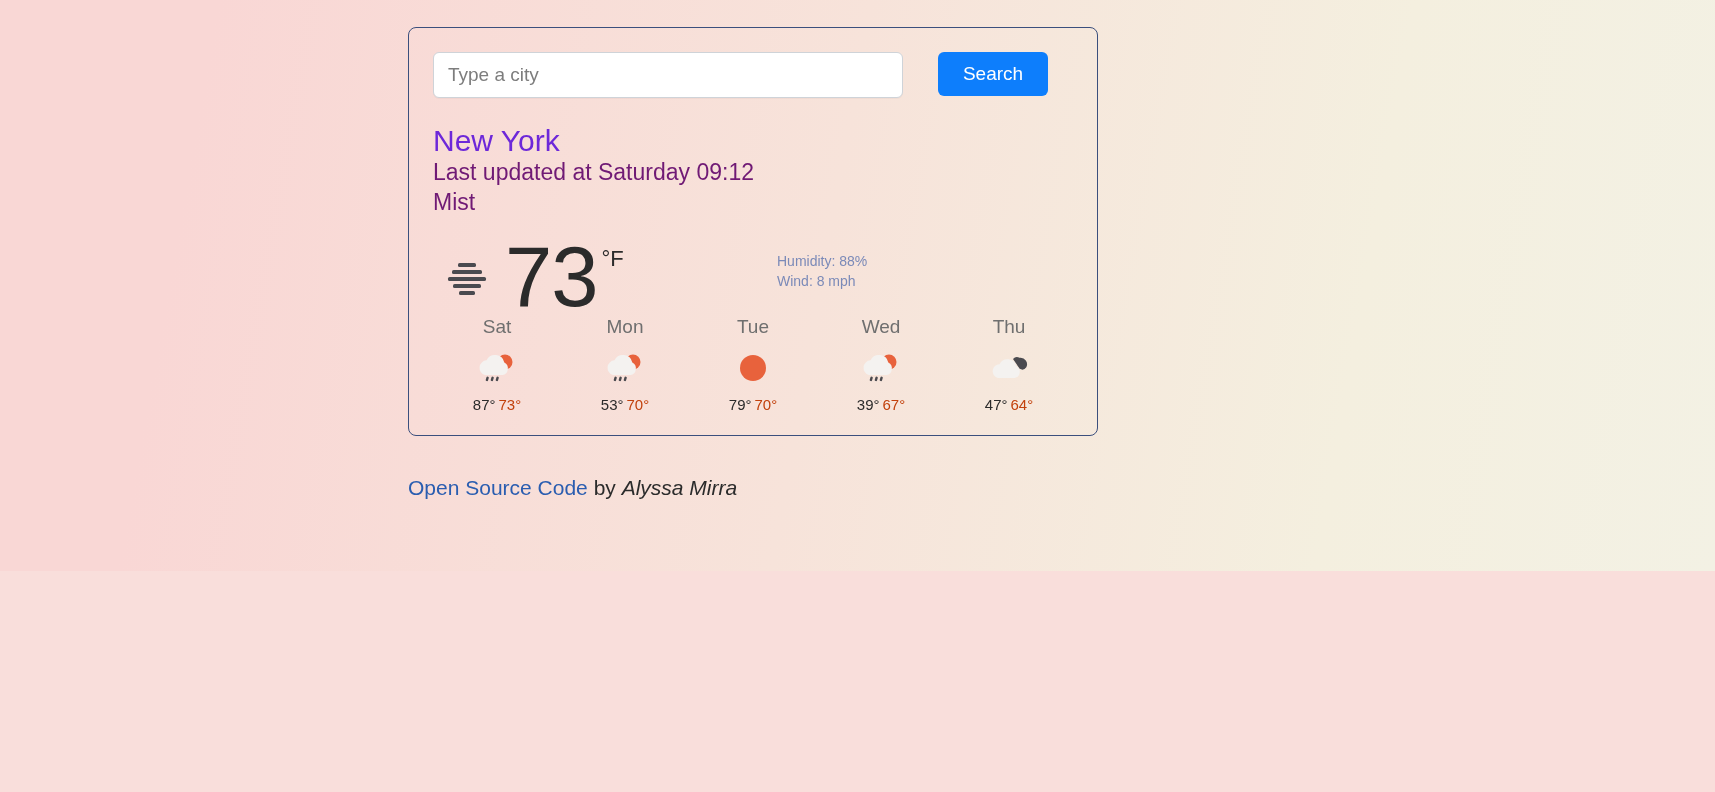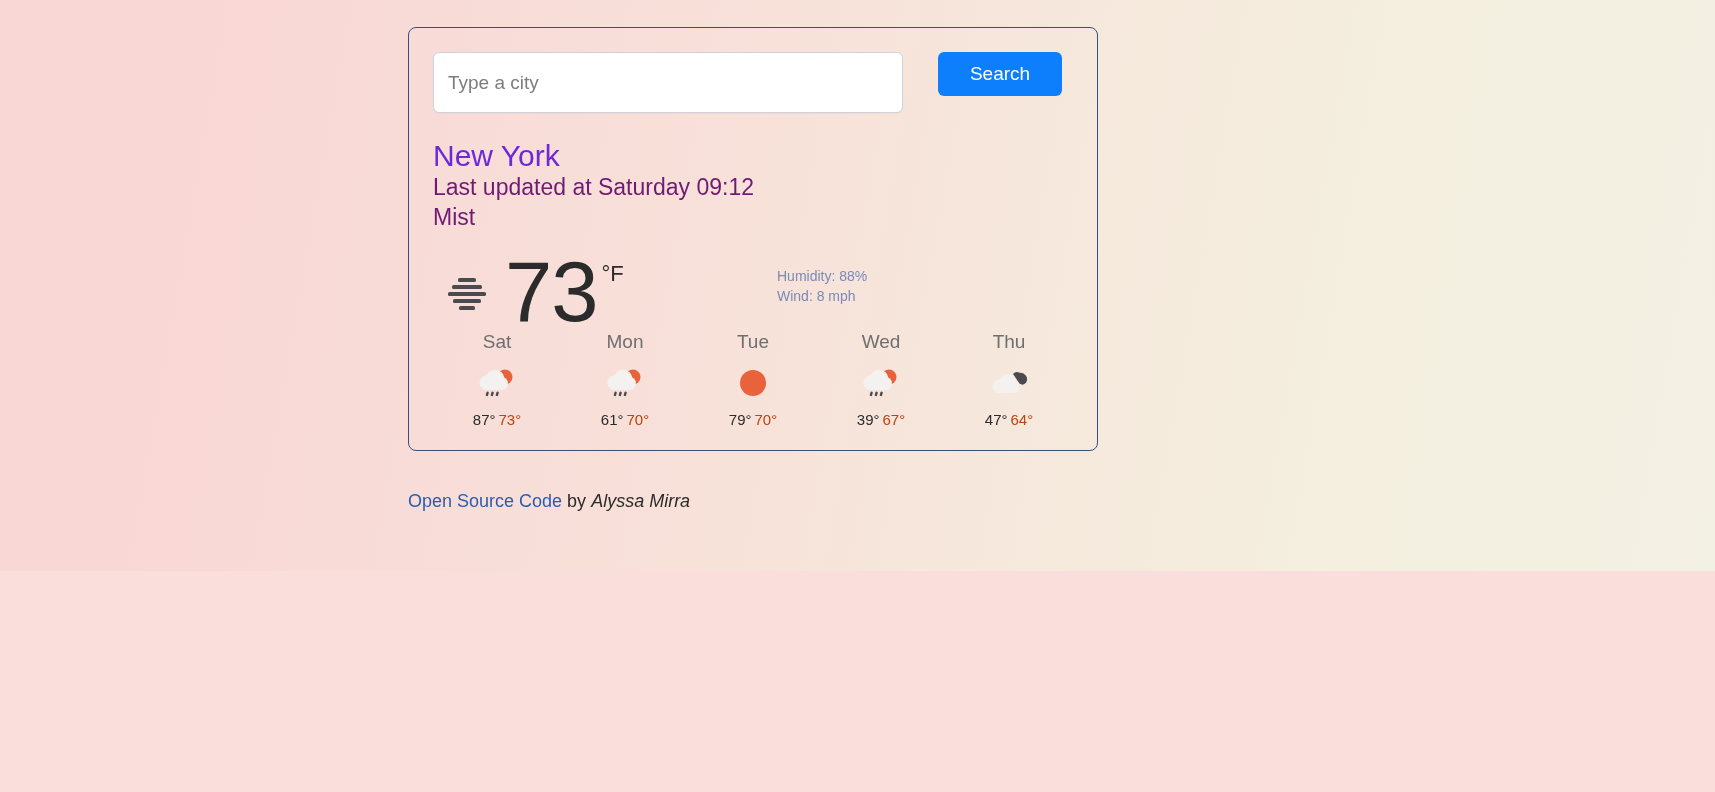--- a/index.html
+++ b/index.html
@@ -39,35 +39,35 @@
   }
 
   
   .search-row {
     display: flex;
     align-items: stretch;
     gap: 0;
   }
   .search-input {
     width: 470px;
-    height: 61px;
+    height: 46px;
     border: 1px solid #cfd3d8;
     border-radius: 6px;
     background: #fff;
     font-size: 19px;
     font-family: "Liberation Sans", sans-serif;
     color: #222;
     padding: 0 14px;
     outline: none;
     box-shadow: 0 1px 1px rgba(0,0,0,0.03);
   }
   .search-input::placeholder { color: #7d7d7d; opacity: 1; }
   .search-button {
     margin-left: 35px;
-    width: 124px;
+    width: 110px;
     height: 44px;
     border: none;
     border-radius: 6px;
     background: #0d7efc;
     color: #ffffff;
     font-size: 19px;
     font-family: "Liberation Sans", sans-serif;
     cursor: pointer;
   }
 
@@ -147,21 +147,21 @@
   .forecast-temps {
     font-size: 15px;
     color: #2b2b2b;
     white-space: nowrap;
   }
   .forecast-temps .lo { color: #c2410c; margin-left: 3px; }
 
   
   .footer {
     margin-top: 40px;
-    font-size: 18px;
+    font-size: 21px;
     color: #2b2b2b;
   }
   .footer a {
     color: #2a5db0;
     text-decoration: none;
   }
   .footer .author { font-style: italic; }
 </style>
 </head>
 <body>
@@ -233,21 +233,21 @@
             <circle cx="30" cy="11" r="7.5" fill="#e8623c"></circle>
             <path d="M10 24 a7.5 7.5 0 0 1 1.5 -14.7 a9.5 9.5 0 0 1 17.8 2.2 a6.7 6.7 0 0 1 -1.8 12.5 z" fill="#f4f2f0"></path>
             <g fill="#4a4a4f">
               <rect x="11" y="25.5" width="2.4" height="4.6" rx="1.1" transform="rotate(18 12 28)"></rect>
               <rect x="16" y="25.5" width="2.4" height="4.6" rx="1.1" transform="rotate(18 17 28)"></rect>
               <rect x="21" y="25.5" width="2.4" height="4.6" rx="1.1" transform="rotate(18 22 28)"></rect>
             </g>
           </svg>
         </div>
         <div class="forecast-temps">
-          <span>61°</span><span class="lo">70°</span>
+          <span>53°</span><span class="lo">70°</span>
         </div>
       </div>
 
       <div class="forecast-day">
         <div class="forecast-dayname">Tue</div>
         <div class="forecast-icon">
           <svg viewBox="0 0 44 34" width="44" height="34" aria-hidden="true">
             <circle cx="22" cy="17" r="13" fill="#e8623c"></circle>
           </svg>
         </div>

